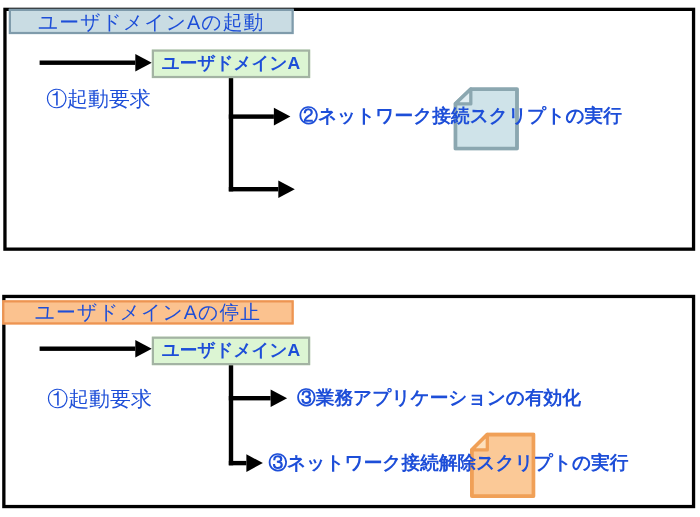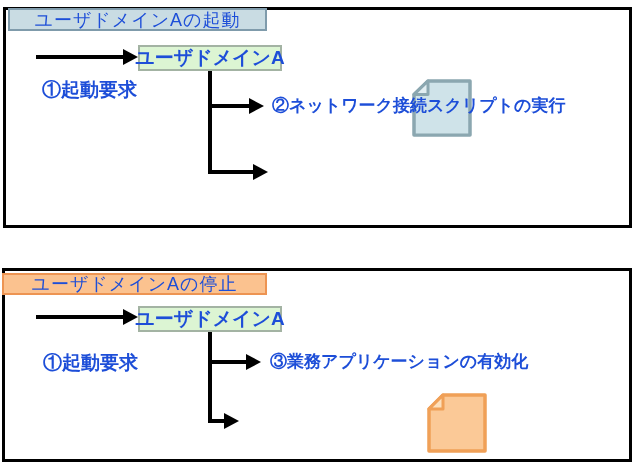--- a/index.html
+++ b/index.html
@@ -25,21 +25,21 @@
   .title-box {
     display: flex; align-items: center; justify-content: center;
     border: 2px solid #888; z-index: 3;
     font-size: 18px; letter-spacing: 1px; white-space: nowrap;
   }
   .sec-start .title-box { left: 8px; top: 8px;  width: 259px; height: 23px; }
   .sec-stop  .title-box { left: 2px; top: 12px; width: 265px; height: 22px; }
 
   .domain-box {
     display: flex; align-items: center; justify-content: center;
-    font-size: 19px; font-weight: bold; white-space: nowrap;
+    font-size: 16px; font-weight: bold; white-space: nowrap;
     border: 2px solid #a3b3a3; z-index: 2;
     left: 138px; top: 45px; width: 144px; height: 26px;
   }
 
   .h-arrow { display: flex; align-items: center; height: 18px; z-index: 2; }
   .h-arrow .shaft { height: 4px; background: #000; }
   .h-arrow .head {
     width: 0; height: 0;
     border-top: 8px solid transparent;
     border-bottom: 8px solid transparent;
@@ -53,21 +53,21 @@
   .branch { left: 208px; }
   .sec-start .branch-a { top: 97px; }  .sec-start .branch-a .shaft { width: 41px; }
   .sec-start .branch-b { top: 163px; } .sec-start .branch-b .shaft { width: 45px; }
   .sec-stop  .branch-a { top: 92px; }  .sec-stop  .branch-a .shaft { width: 38px; }
   .sec-stop  .branch-b { top: 151px; } .sec-stop  .branch-b .shaft { width: 16px; }
 
   .vline { left: 208px; width: 4px; background: #000; z-index: 1; }
   .sec-start .vline { top: 70px; height: 104px; }
   .sec-stop  .vline { top: 70px; height: 92px; }
 
-  .request-label { font-size: 19px; font-weight: bold; white-space: nowrap; z-index: 2; }
+  .request-label { font-size: 19px; font-weight: normal; white-space: nowrap; z-index: 2; }
   .sec-start .request-label { left: 42px; top: 77px; }
   .sec-stop  .request-label { left: 43px; top: 89px; }
 
   .step-label { font-size: 17px; font-weight: bold; white-space: nowrap; z-index: 2; line-height: 22px; }
   .sec-start .step-1 { left: 272px; top: 95px; }
   .sec-start .step-2 { left: 278px; top: 161px; }
   .sec-stop  .step-1 { left: 270px; top: 90px; }
   .sec-stop  .step-2 { left: 244px; top: 149px; }
 
   .doc-icon { z-index: 1; }
@@ -134,20 +134,21 @@
     <div class="abs h-arrow branch branch-a">
       <div class="shaft"></div>
       <div class="head"></div>
     </div>
     <div class="abs step-label step-1">③業務アプリケーションの有効化</div>
 
     <div class="abs h-arrow branch branch-b">
       <div class="shaft"></div>
       <div class="head"></div>
     </div>
+    <div class="abs step-label step-2">③ネットワーク接続解除スクリプトの実行</div>
 
     <div class="abs doc-icon">
       <svg viewBox="0 0 60 60" preserveAspectRatio="none">
         <polygon points="16,2 58,2 58,58 2,58 2,16" stroke-width="3.5" stroke-linejoin="round" style="fill: rgb(251, 201, 151); stroke: rgb(240, 160, 87);"></polygon>
         <polygon points="16,2 16,16 2,16" stroke-width="3" stroke-linejoin="round" style="fill: rgb(253, 224, 189); stroke: rgb(240, 160, 87);"></polygon>
       </svg>
     </div>
   </div>
 
 </div>

